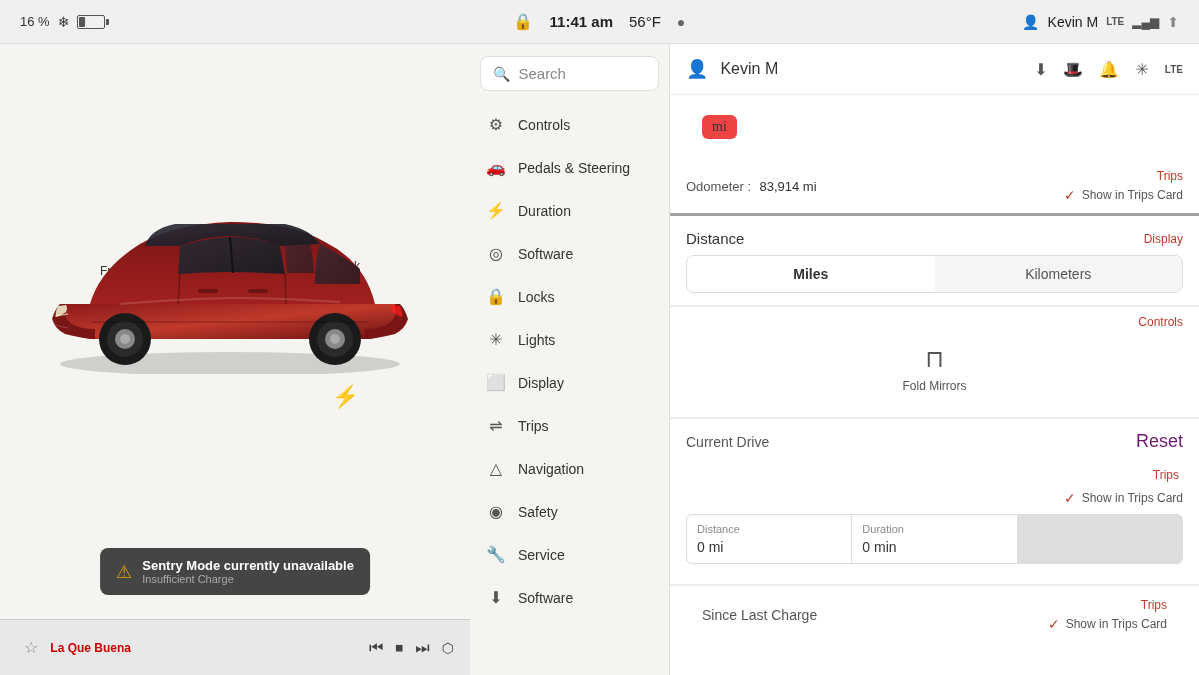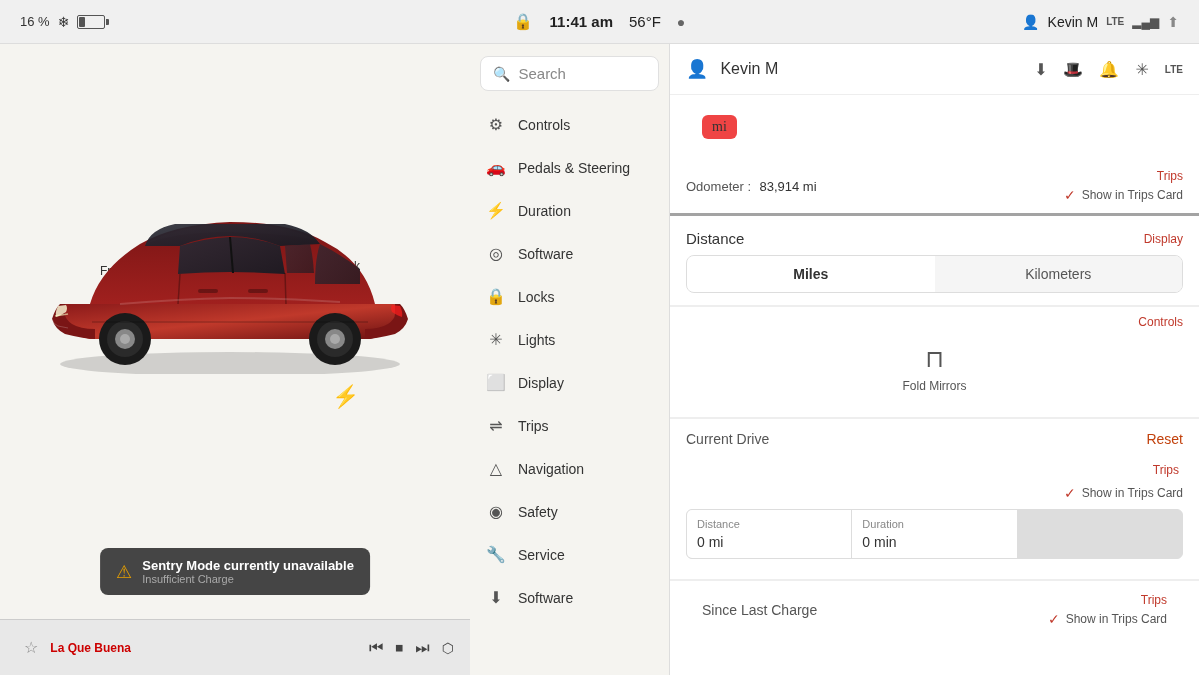--- a/index.html
+++ b/index.html
@@ -480,22 +480,22 @@
       justify-content: space-between;
       margin-bottom: 16px;
     }
 
     .drive-title {
       font-size: 14px;
       color: #555;
     }
 
     .reset-link {
-      font-size: 14px;
-      color: #c2410c;
+      font-size: 18px;
+      color: #701a75;
       cursor: pointer;
     }
 
     .drive-stats {
       display: grid;
       grid-template-columns: repeat(3, 1fr);
       gap: 1px;
       background: #ddd;
       border: 1px solid #ddd;
       border-radius: 6px;

